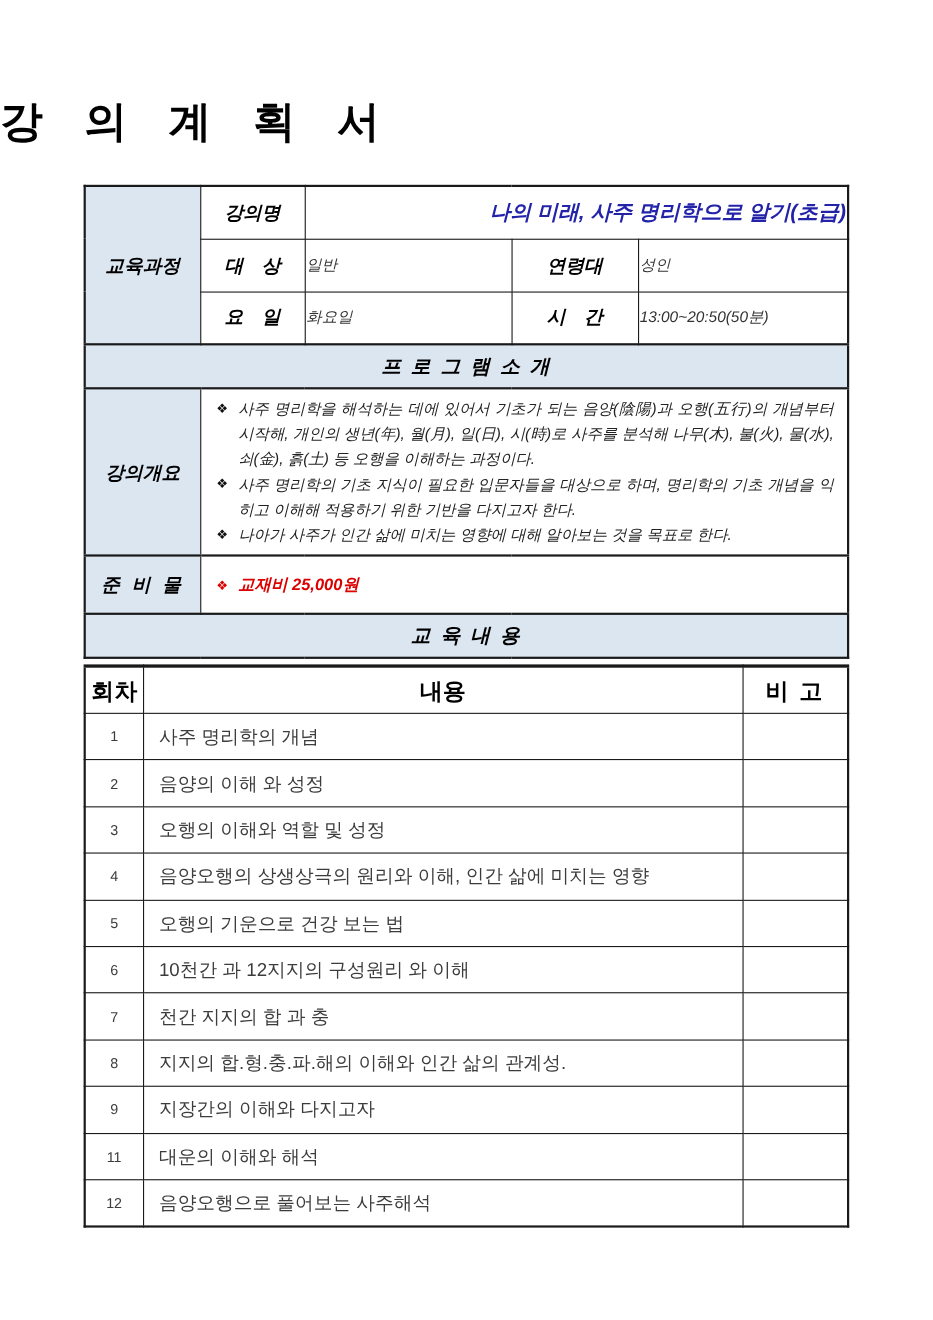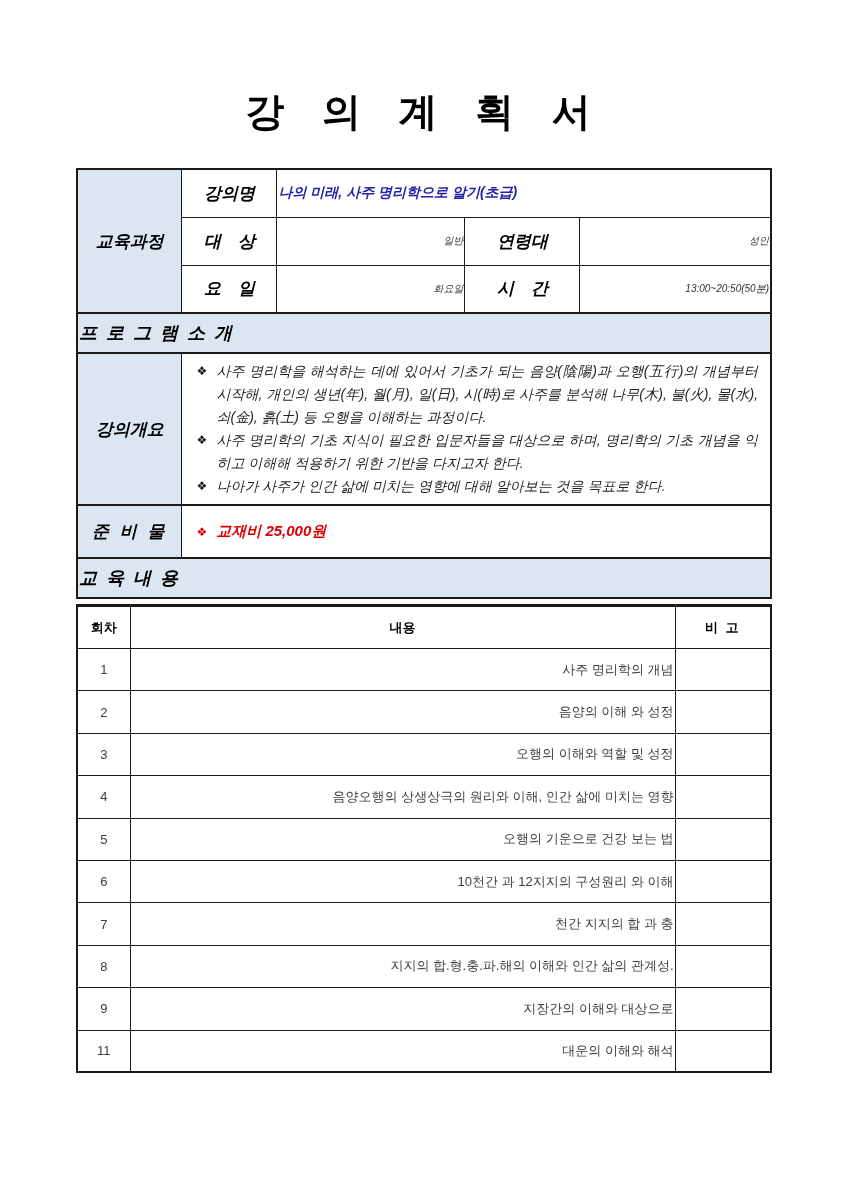--- a/index.html
+++ b/index.html
@@ -13,21 +13,21 @@
     width:848px;height:1200px;
     font-family:"Liberation Sans","DejaVu Sans",sans-serif;
     color:#111;
     position:relative;
   }
   .page{width:848px;height:1200px;overflow:hidden;}
 
   .doc-title{
     margin:0;
     padding-top:86px;
-    text-align:center;
+    text-align:left;
     font-family:"DejaVu Serif","Liberation Serif",serif;
     font-weight:bold;
     font-size:39px;
     letter-spacing:12px;
     color:#000;
     height:50px;
     line-height:50px;
   }
 
   table{border-collapse:collapse;table-layout:fixed;}
@@ -43,32 +43,33 @@
   .lbl{
     font-weight:bold;
     font-size:17px;
     text-align:center;
     color:#000;
   }
   .lbl-sp{letter-spacing:3px;}
   .band{
     font-weight:bold;
     font-size:18px;
+    text-align:center;
     letter-spacing:2px;
     color:#000;
   }
   .val{
-    font-size:10px;
-    text-align:right;
-    color:#333;
-  }
-  .course-title{
-    font-weight:bold;
     font-size:14px;
     text-align:left;
+    color:#333;
+  }
+  .course-title{
+    font-weight:bold;
+    font-size:19px;
+    text-align:right;
     color:var(--course-title-blue);
   }
 
   .r48{height:48px;}
   .r40{height:40px;}
   .r43{height:53px;}
   .r145{height:145px;}
   .r42{height:42.4px;}
   .rhead{height:43px;}
 
@@ -87,27 +88,27 @@
   .materials-cell{padding-left:14px;}
   .materials-line{
     display:flex;align-items:center;gap:9px;
     font-weight:bold;font-size:15px;color:var(--fee-red);
   }
   .materials-line .b-icon{font-size:12px;}
 
   .tbl-b{margin-top:5px;border-top:3px solid var(--line);}
   .tbl-b td{border:1px solid var(--line);}
   .tbl-b .hd{
-    font-weight:bold;font-size:13px;text-align:center;color:#000;
+    font-weight:bold;font-size:21px;text-align:center;color:#000;
   }
   .tbl-b .hd-note{letter-spacing:2px;}
   .num-cell{font-size:13px;text-align:center;color:#3c3c3c;}
   .content-cell{
-    font-size:13px;color:#3c3c3c;
-    padding-left:14px;text-align:right;
+    font-size:17px;color:#3c3c3c;
+    padding-left:14px;text-align:left;
   }
   .note-cell{}
   .col-session{width:53px;}
   .col-content{width:545px;}
   .col-note{width:96px;}
   .ca-1{width:105px;}
   .ca-2{width:95px;}
   .ca-3{width:188px;}
   .ca-4{width:115px;}
   .ca-5{width:191px;}
@@ -227,24 +228,29 @@
       <td class="content-cell">천간 지지의 합 과 충</td>
       <td class="note-cell"></td>
     </tr>
     <tr class="r42">
       <td class="num-cell">8</td>
       <td class="content-cell">지지의 합.형.충.파.해의 이해와 인간 삶의 관계성.</td>
       <td class="note-cell"></td>
     </tr>
     <tr class="r42">
       <td class="num-cell">9</td>
-      <td class="content-cell">지장간의 이해와 대상으로</td>
+      <td class="content-cell">지장간의 이해와 다지고자</td>
       <td class="note-cell"></td>
     </tr>
     <tr class="r42">
       <td class="num-cell">11</td>
       <td class="content-cell">대운의 이해와 해석</td>
       <td class="note-cell"></td>
     </tr>
+    <tr class="r42">
+      <td class="num-cell">12</td>
+      <td class="content-cell">음양오행으로 풀어보는 사주해석</td>
+      <td class="note-cell"></td>
+    </tr>
   </tbody>
     </table>
 
 </div>
 
 </body></html>

